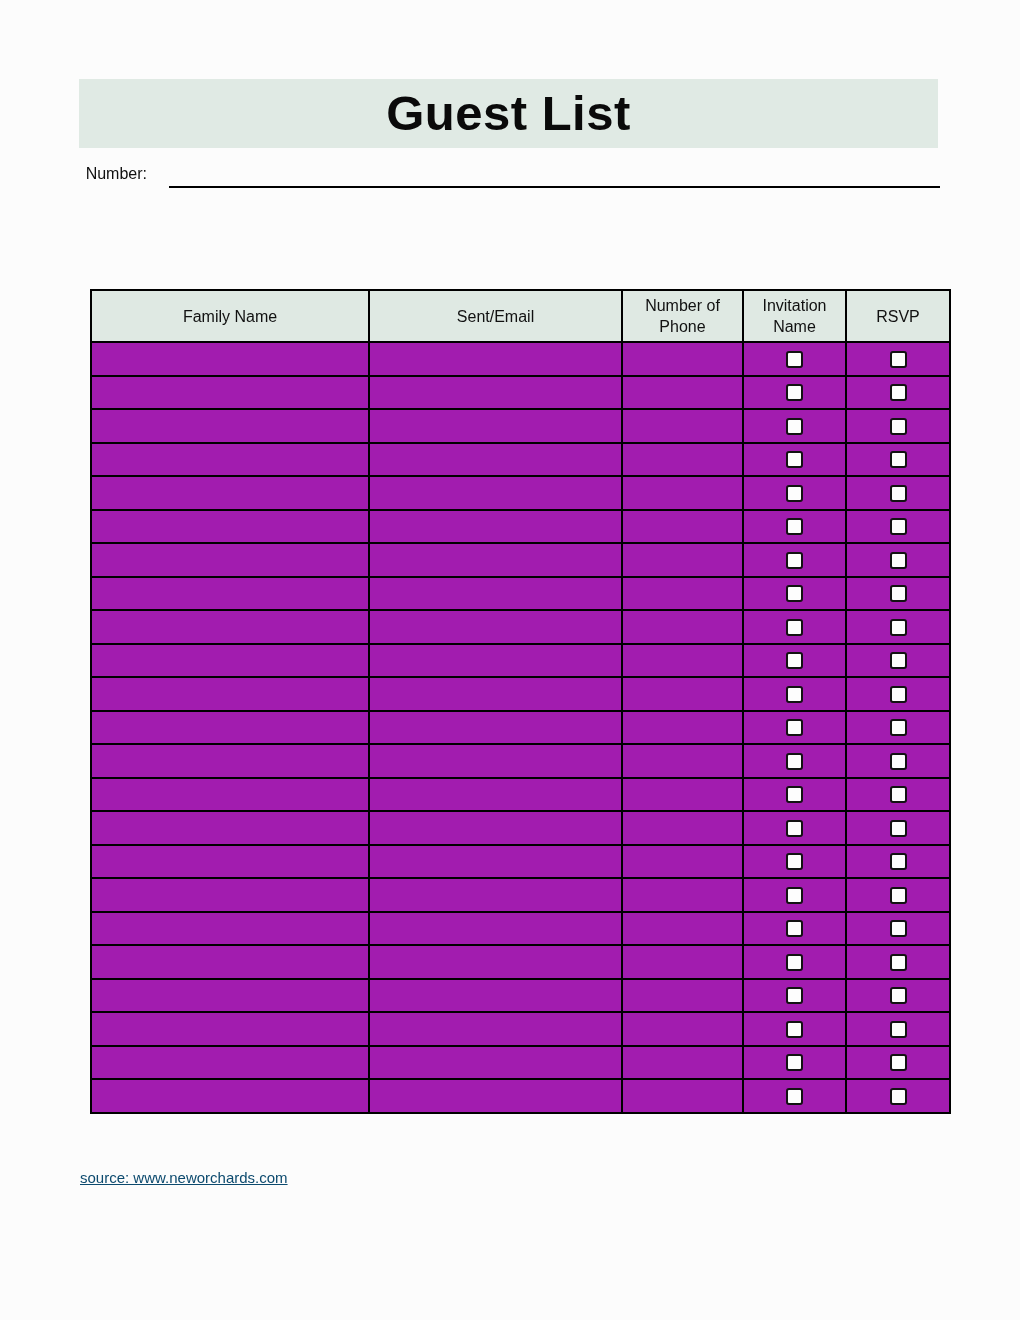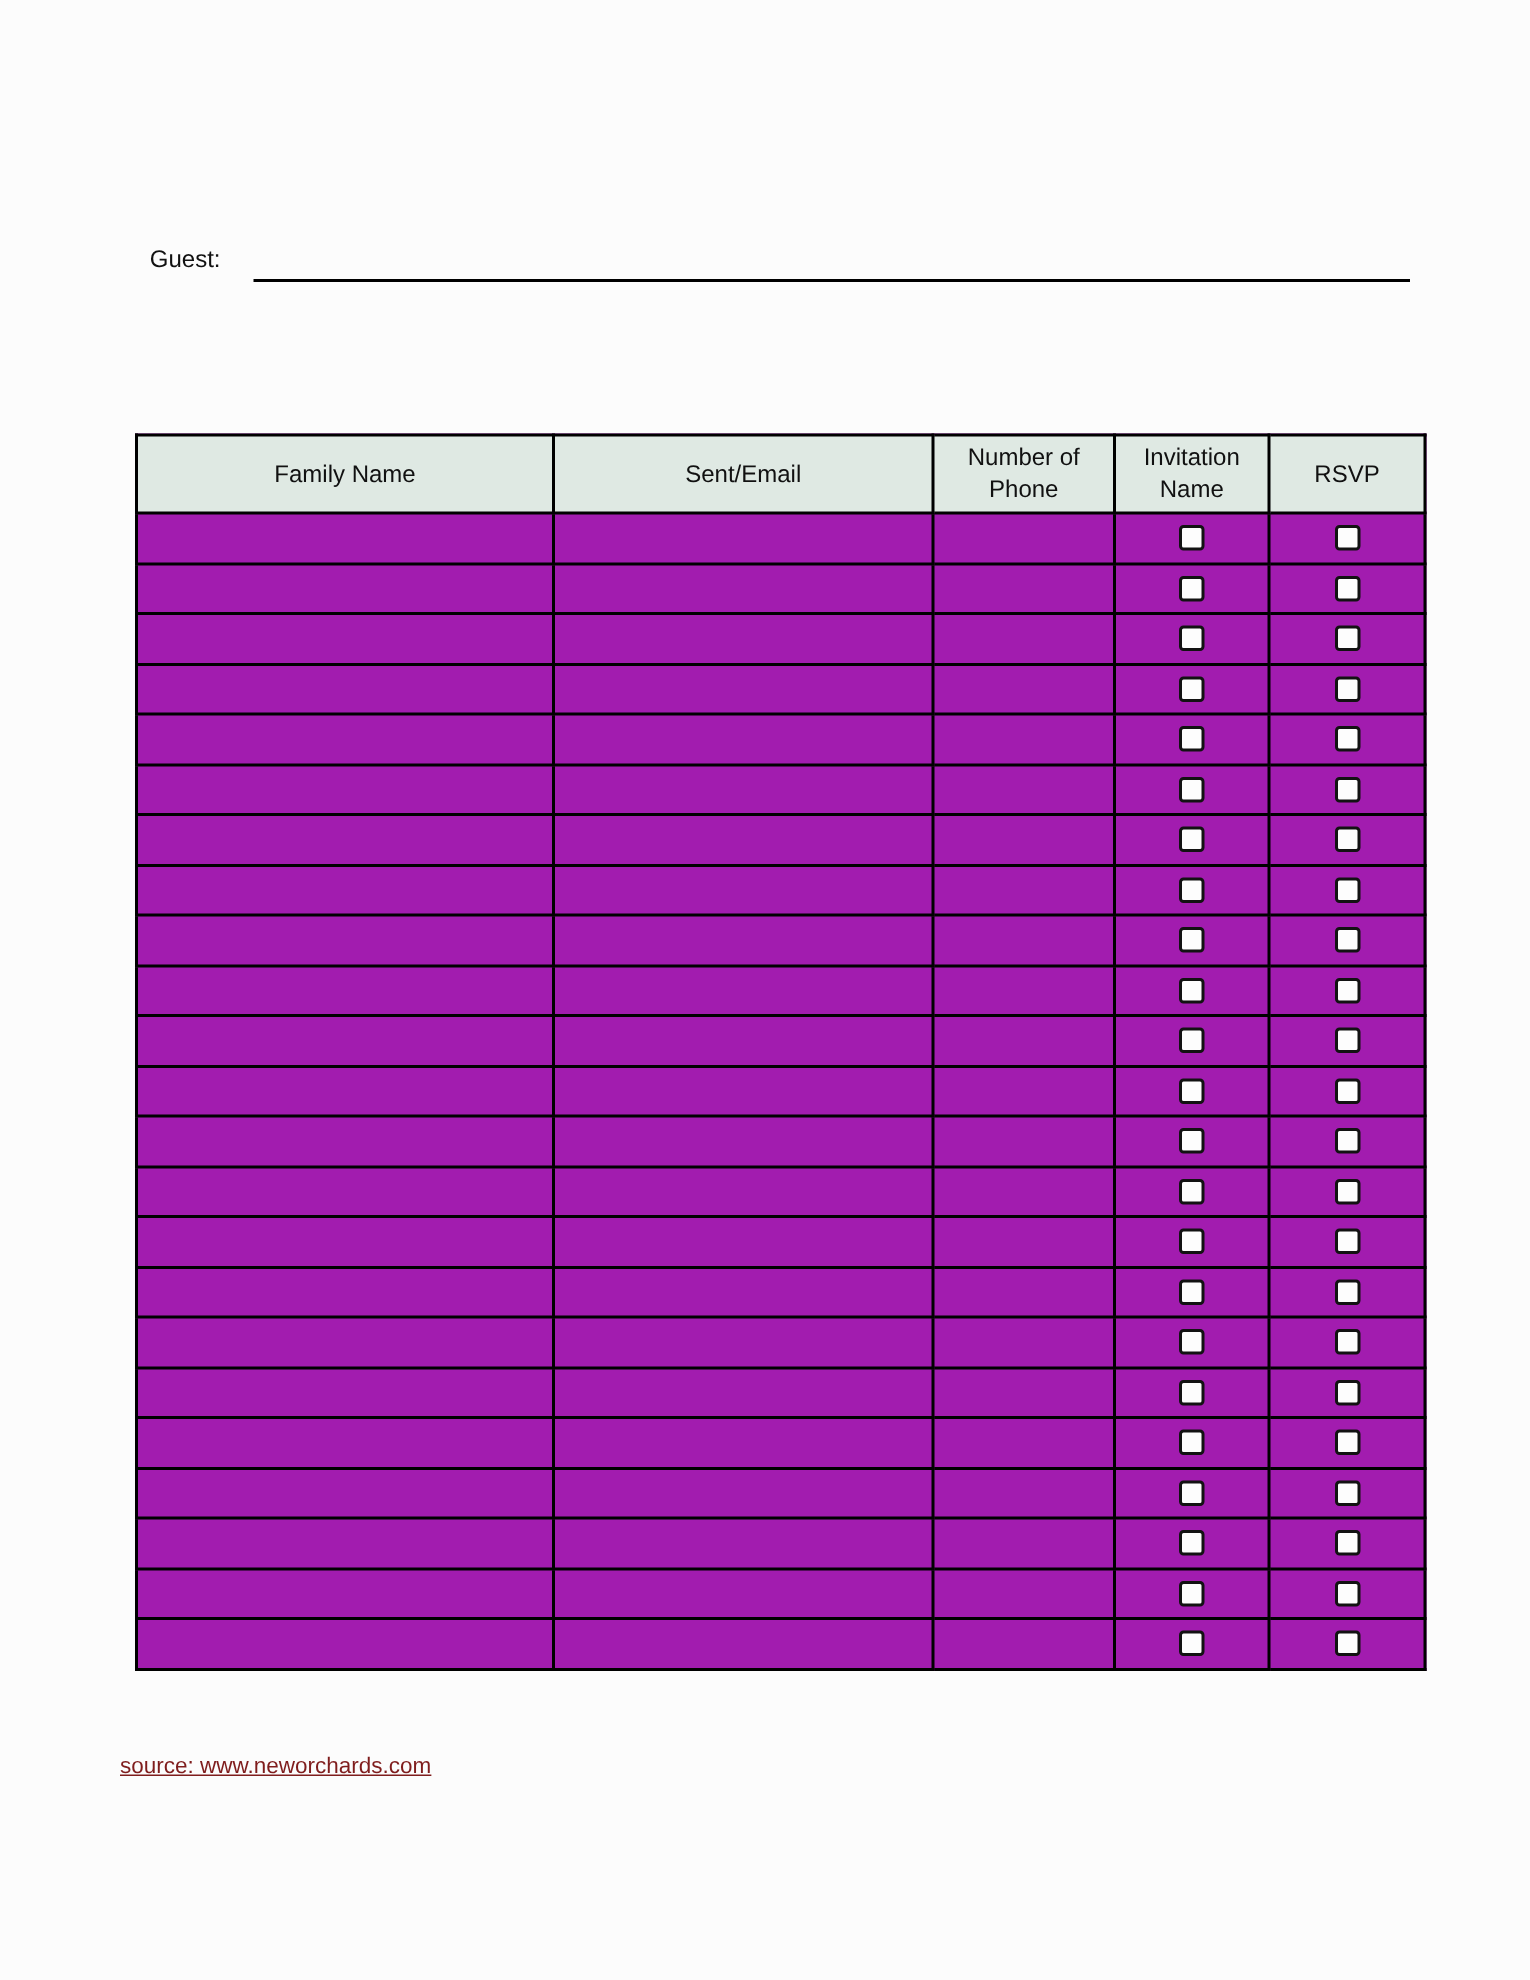--- a/index.html
+++ b/index.html
@@ -123,33 +123,36 @@
 
   
   .source {
     position: absolute;
     left: 80px;
     top: 1168px;
     font-size: 15px;
     line-height: 20px;
   }
   .source a {
-    color: #7f1d1d;
+    color: #0c4a6e;
     text-decoration: underline;
   }
 </style>
 </head>
 <body>
 
 <div class="page">
 
+  <div class="title-banner">
+    <div class="title-text">Guest List</div>
+  </div>
 
   <div class="fields">
       <div class="field-row">
-        <div class="field-label">Guest:</div>
+        <div class="field-label">Number:</div>
         <div class="field-line"></div>
       </div>
     </div>
 
   <table class="guest-table">
     <colgroup>
       <col class="c-family">
       <col class="c-contact">
       <col class="c-guests">
       <col class="c-invite">

